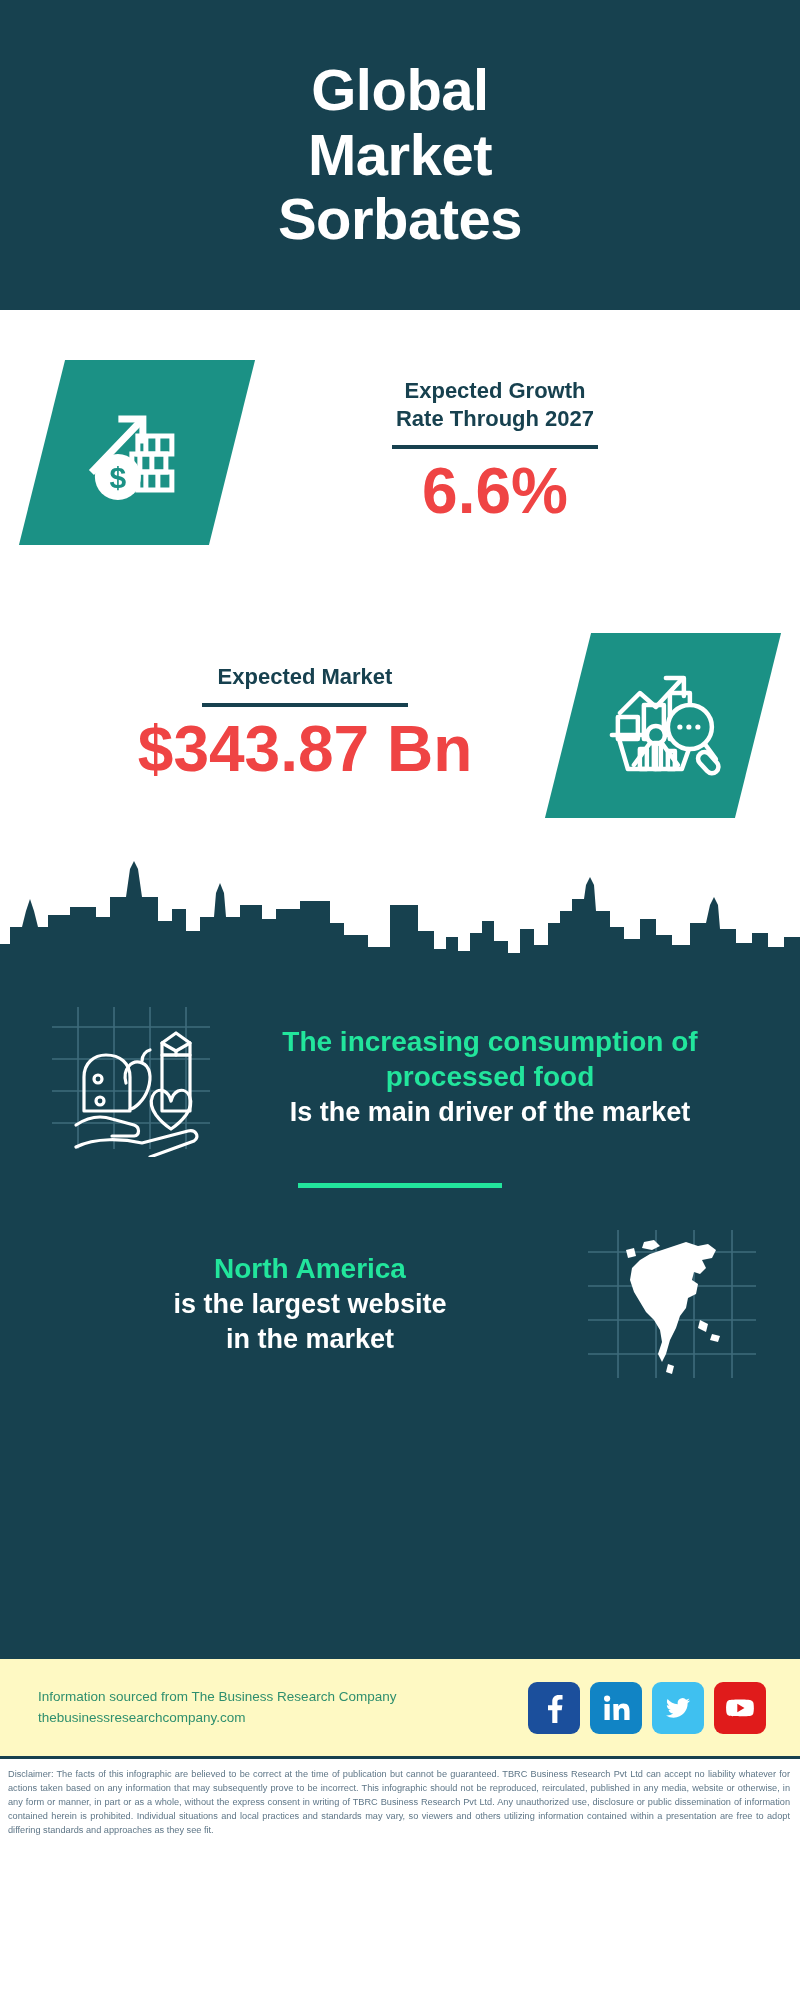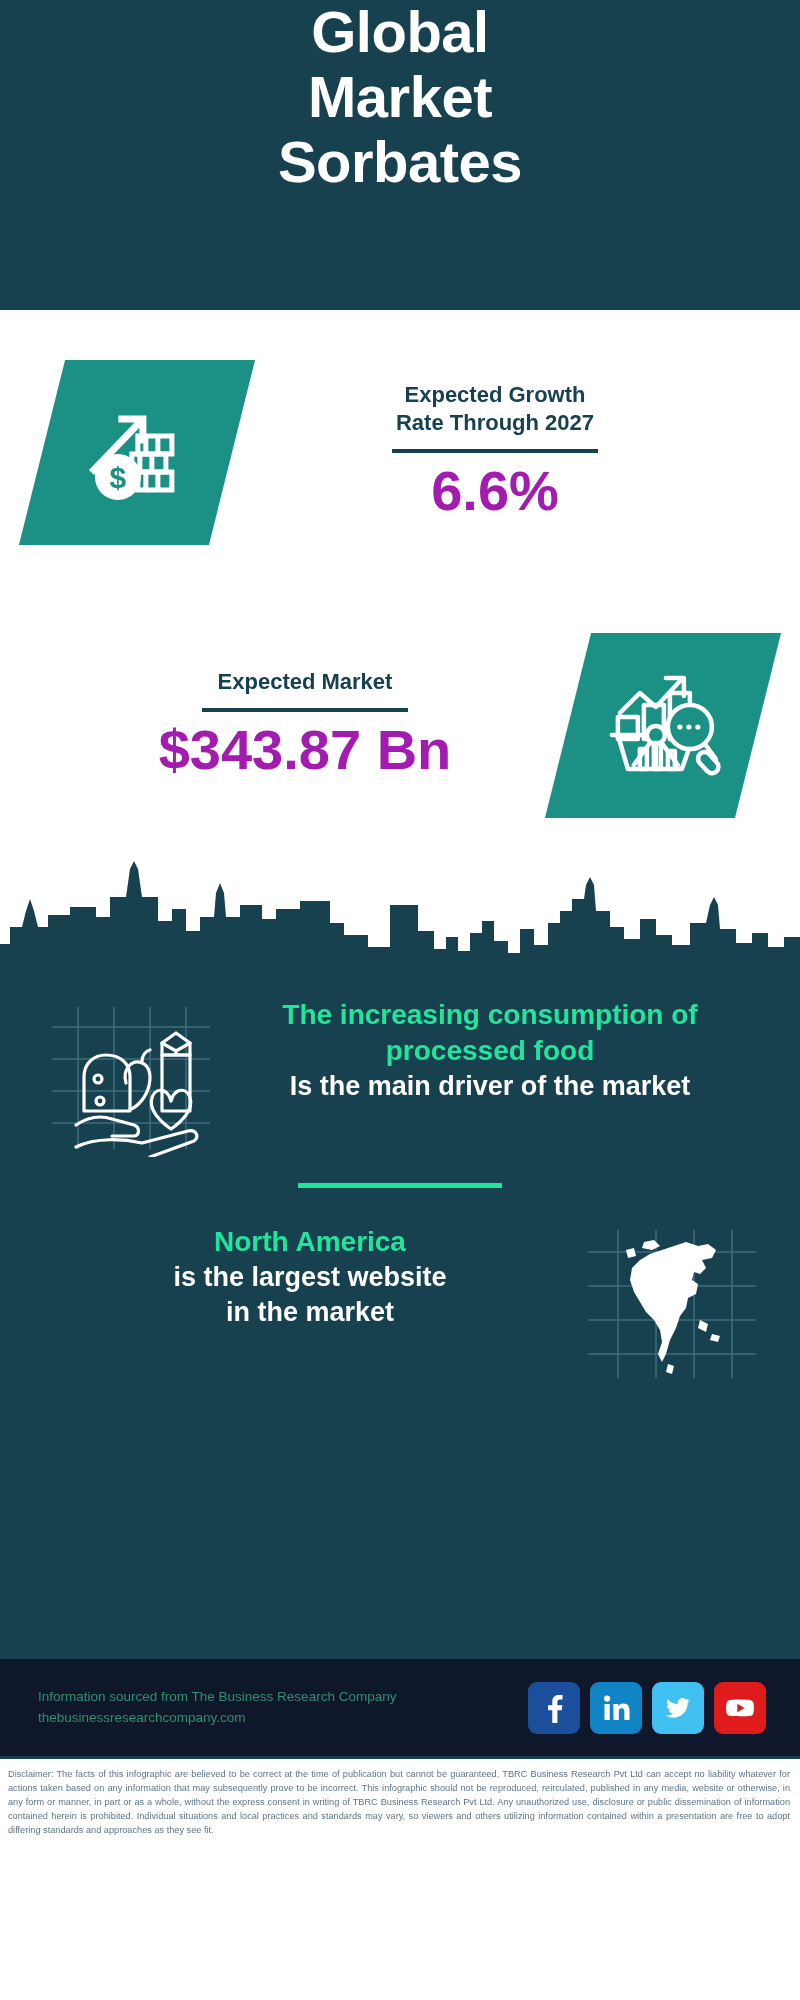--- a/index.html
+++ b/index.html
@@ -9,21 +9,21 @@
     background:#ffffff;
     width:800px; height:2000px;
     overflow:hidden;
     position:relative;
   }
 
   
   .header {
     background:#17414f;
     height:310px;
-    display:flex; align-items:flex-start; justify-content:center;
+    display:flex; align-items:center; justify-content:center;
     padding:0 40px;
   }
   .header-title {
     color:#ffffff;
     font-size:58px;
     font-weight:bold;
     line-height:1.12;
     text-align:center;
     letter-spacing:-0.5px;
   }
@@ -51,36 +51,36 @@
   .stat-text { flex:1; text-align:center; padding:0 6px; }
   .stat-label {
     color:#17414f;
     font-size:22px; font-weight:bold; line-height:1.28;
   }
   .stat-rule {
     width:206px; height:4px; background:#17414f;
     margin:12px auto 6px auto;
   }
   .stat-value {
-    color:#a21caf;
-    font-size:56px; font-weight:bold; line-height:1.15;
+    color:#ef4444;
+    font-size:64px; font-weight:bold; line-height:1.15;
   }
 
   
   .skyline { display:block; width:800px; height:130px; margin-top:-6px; }
 
   
   .dark-zone {
     background:#17414f;
     position:relative;
     padding:0 0 0 0;
     height:680px;
   }
 
-  .insight-row { display:flex; align-items:flex-start; padding:18px 38px 0 38px; }
+  .insight-row { display:flex; align-items:center; padding:18px 38px 0 38px; }
   .insight-row.reverse { padding-top:10px; }
 
   .icon-box {
     width:180px; height:160px;
     flex:0 0 auto;
     position:relative;
   }
   .insight-text { flex:1; text-align:center; padding:0 4px; }
   .highlight {
     color:#22e59c;
@@ -91,21 +91,21 @@
     font-size:27px; line-height:1.3; font-weight:bold;
   }
 
   .green-divider {
     width:204px; height:5px; background:#22e59c;
     margin:26px auto 26px auto;
   }
 
   
   .footer {
-    background:#0f172a;
+    background:#fef9c3;
     height:100px;
     display:flex; align-items:center;
     padding:0 34px 0 38px;
     border-bottom:3px solid #17414f;
   }
   .source-text { flex:1; }
   .source-line {
     color:#2f8f6e; font-size:13.5px; line-height:1.55;
   }
   .social { display:flex; gap:10px; align-items:center; }

